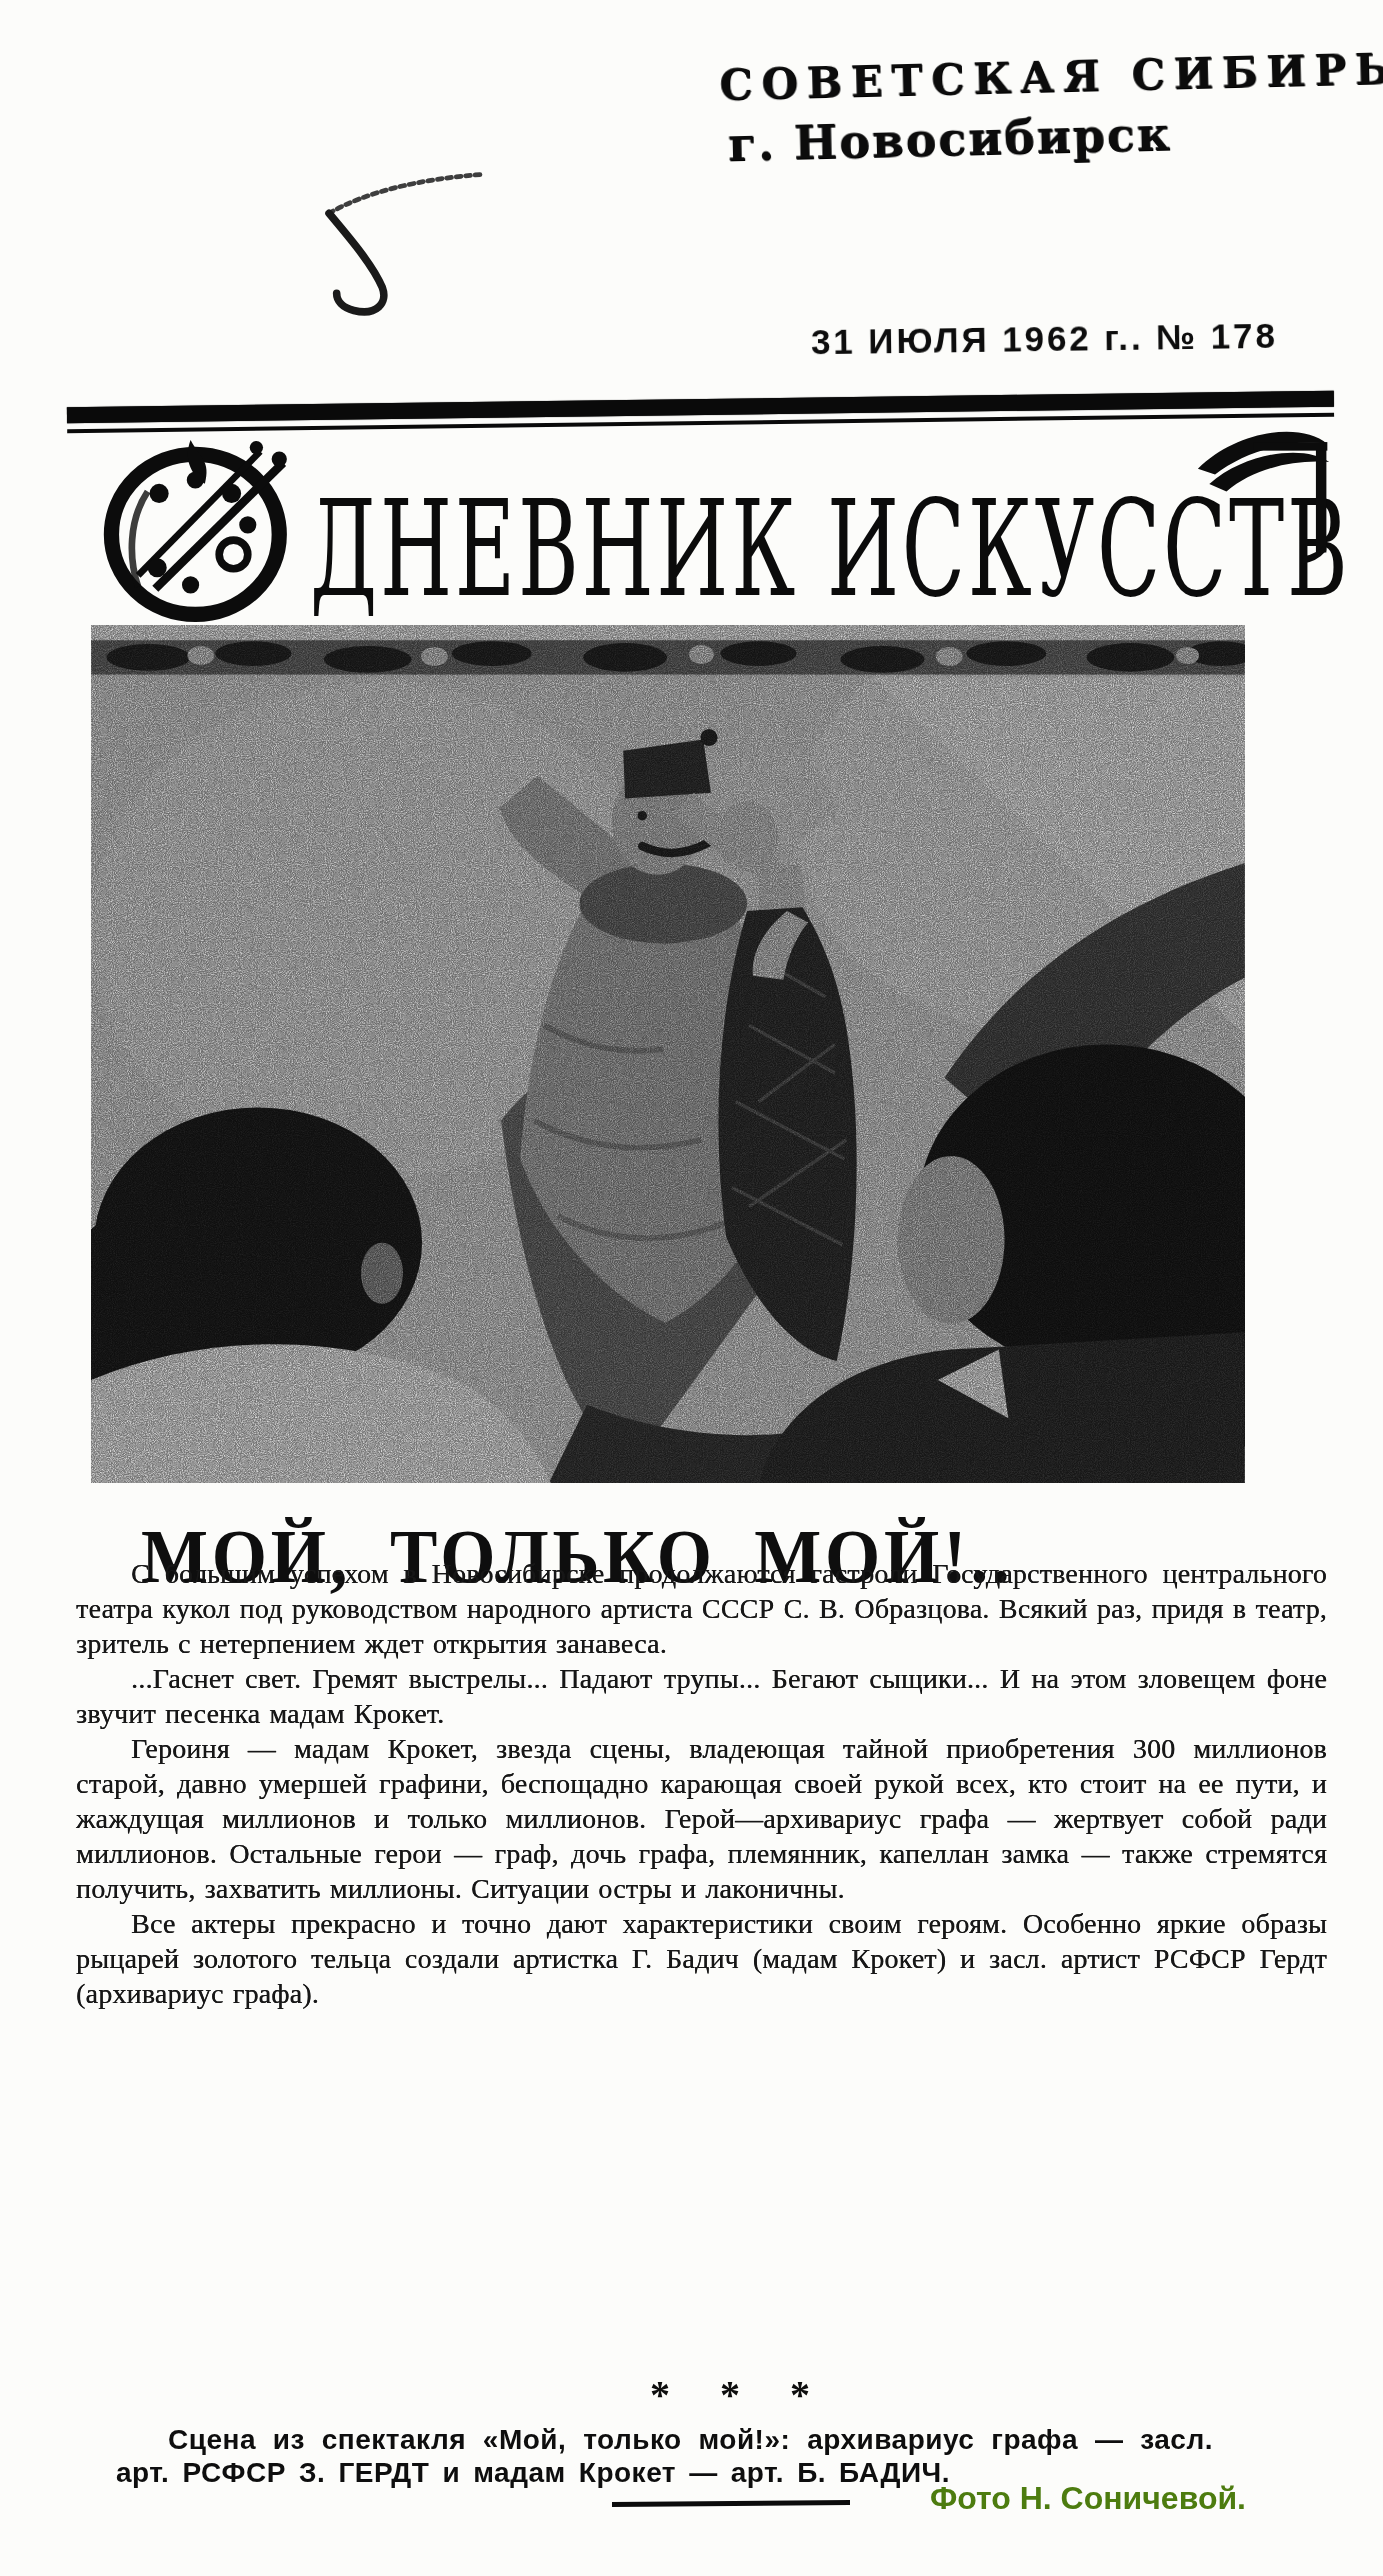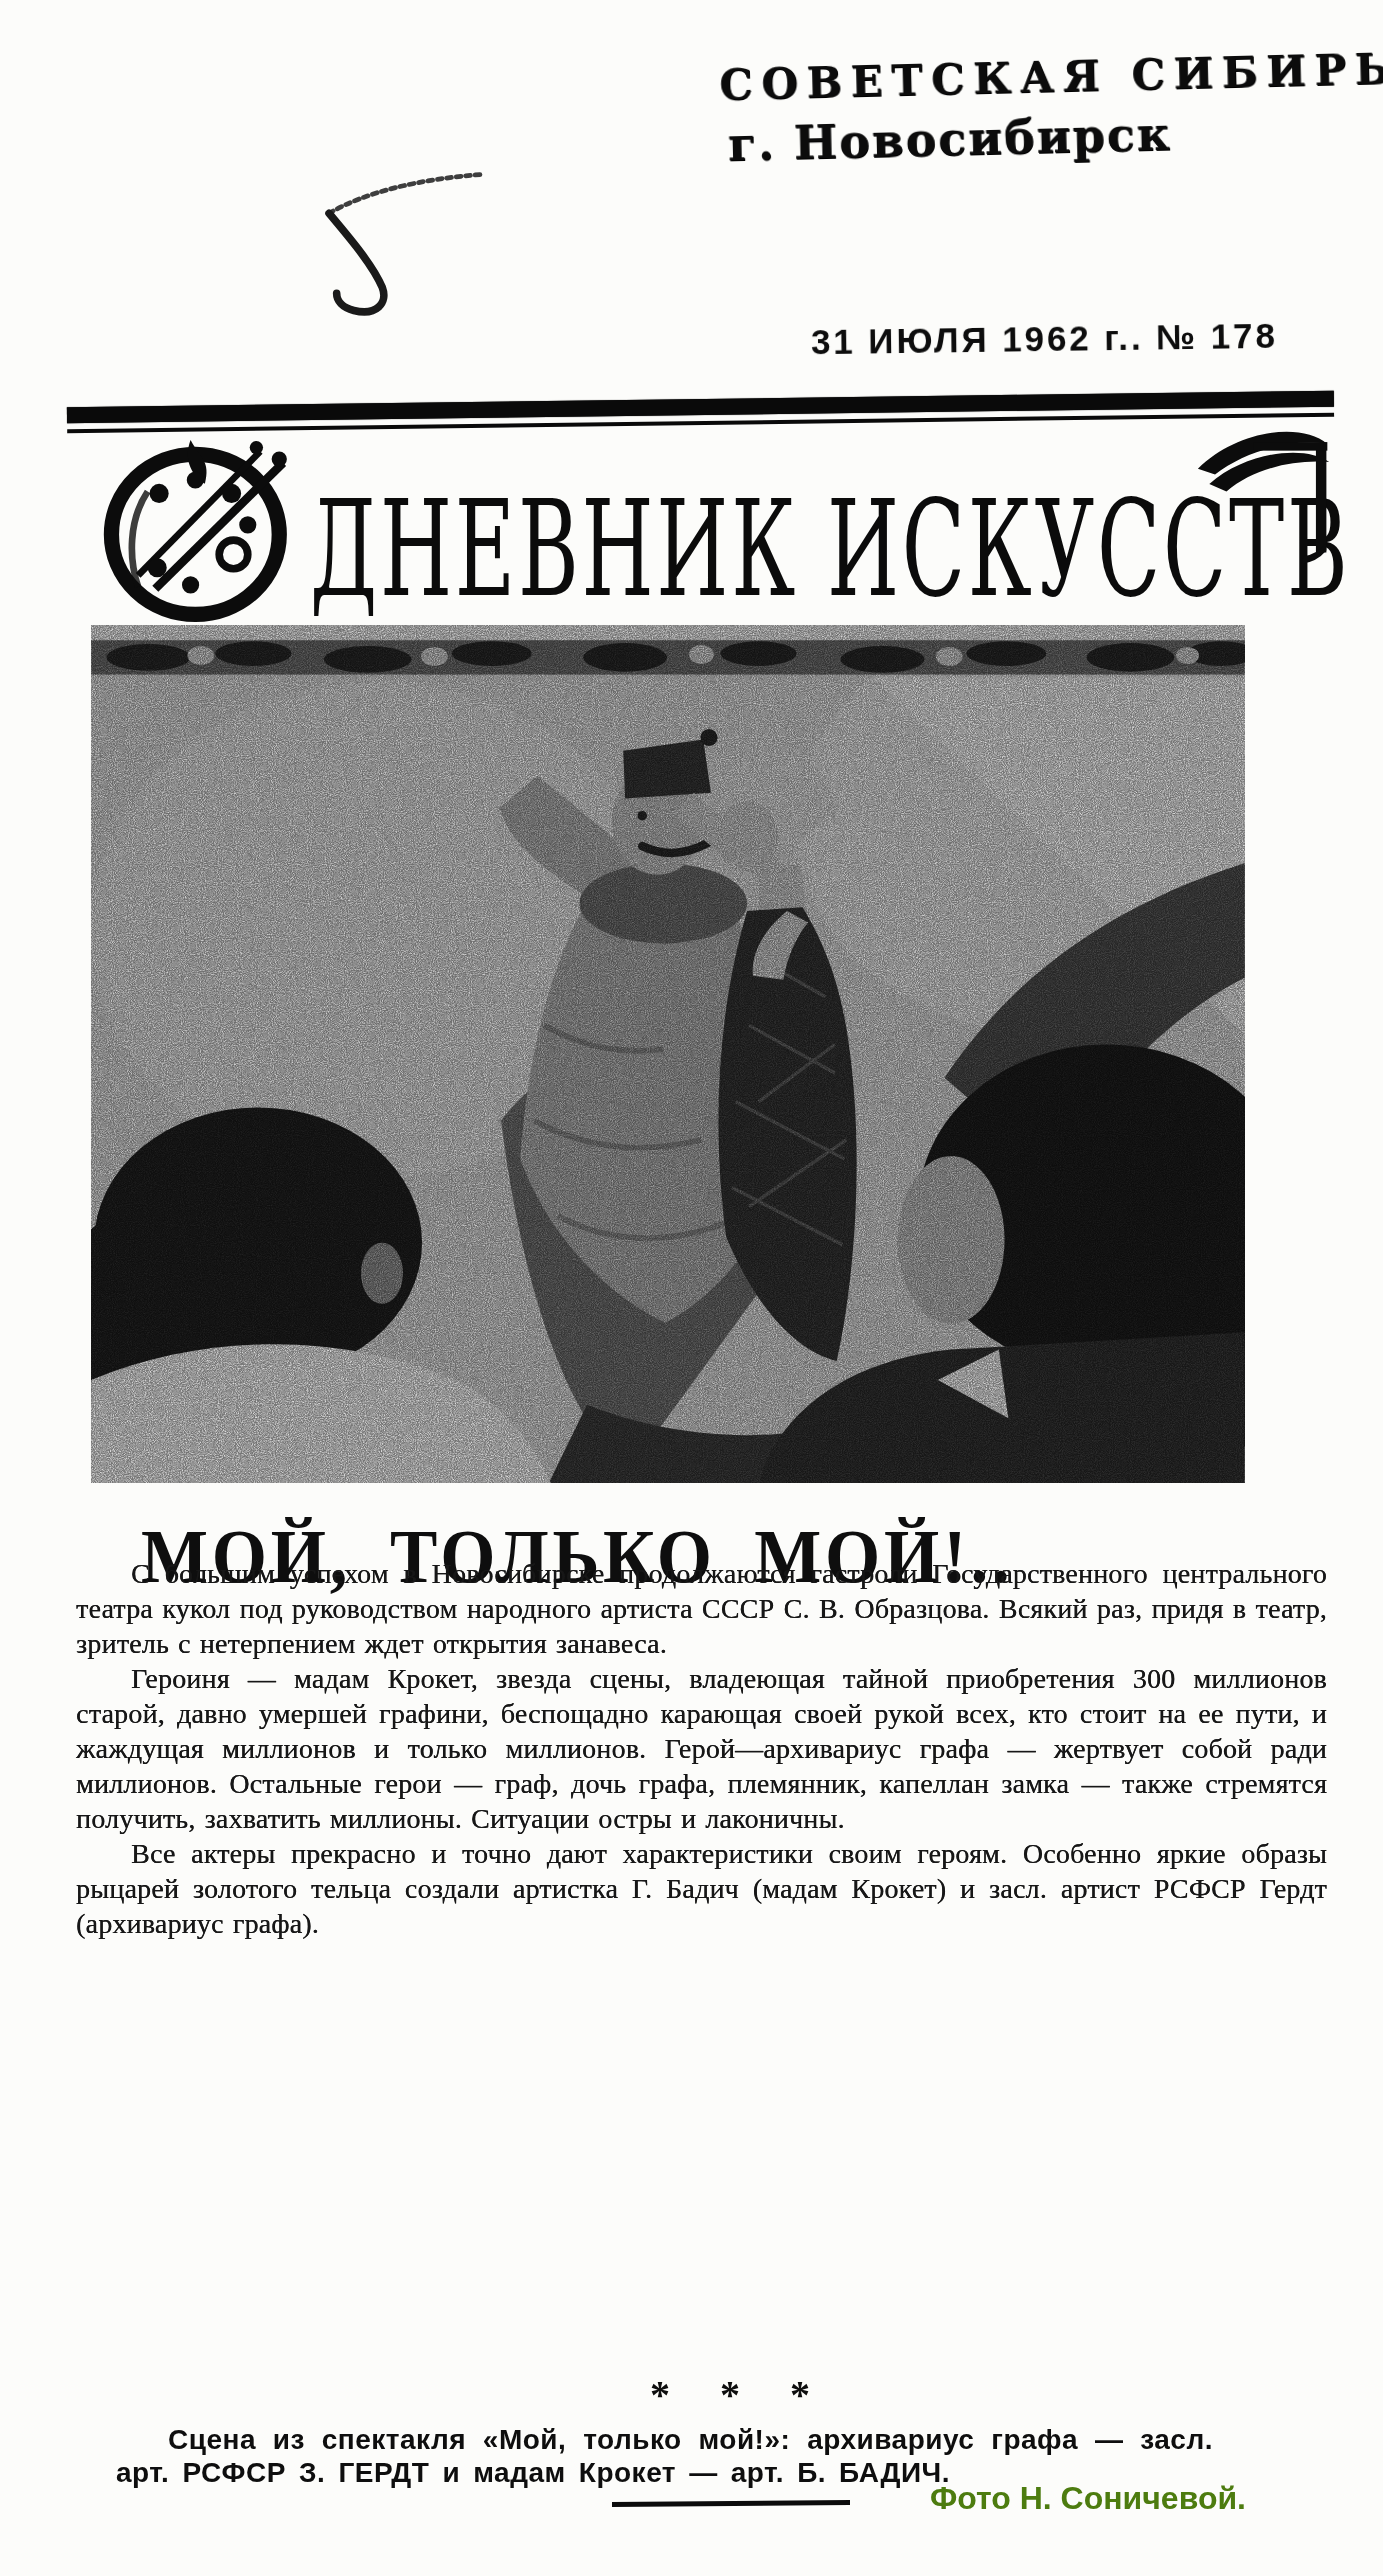--- a/index.html
+++ b/index.html
@@ -218,20 +218,21 @@
       </g>
 
       <rect x="0" y="0" width="1210" height="900" filter="url(#grainF)" opacity="0.45"></rect>
     </svg>
   </div>
 
   <div class="headline">МОЙ, ТОЛЬКО МОЙ!..</div>
 
   <div class="body-text">
     <p>С большим успехом в Новосибирске продолжаются гастроли Государственного центрального театра кукол под руководством народного артиста СССР С. В. Образцова. Всякий раз, придя в театр, зритель с нетерпением ждет открытия занавеса.</p>
+    <p>...Гаснет свет. Гремят выстрелы... Падают трупы... Бегают сыщики... И на этом зловещем фоне звучит песенка мадам Крокет.</p>
     <p>Героиня — мадам Крокет, звезда сцены, владеющая тайной приобретения 300 миллионов старой, давно умершей графини, беспощадно карающая своей рукой всех, кто стоит на ее пути, и жаждущая миллионов и только миллионов. Герой—архивариус графа — жертвует собой ради миллионов. Остальные герои — граф, дочь графа, племянник, капеллан замка — также стремятся получить, захватить миллионы. Ситуации остры и лаконичны.</p>
     <p>Все актеры прекрасно и точно дают характеристики своим героям. Особенно яркие образы рыцарей золотого тельца создали артистка Г. Бадич (мадам Крокет) и засл. артист РСФСР Гердт (архивариус графа).</p>
   </div>
 
   <div class="separator">* * *</div>
 
   <div class="caption">Сцена из спектакля «Мой, только мой!»: архивариус графа — засл. арт. РСФСР З. ГЕРДТ и мадам Крокет — арт. Б. БАДИЧ.</div>
   <div class="caption-credit">Фото Н. Соничевой.</div>
 
   <div class="footer-rule"></div>

